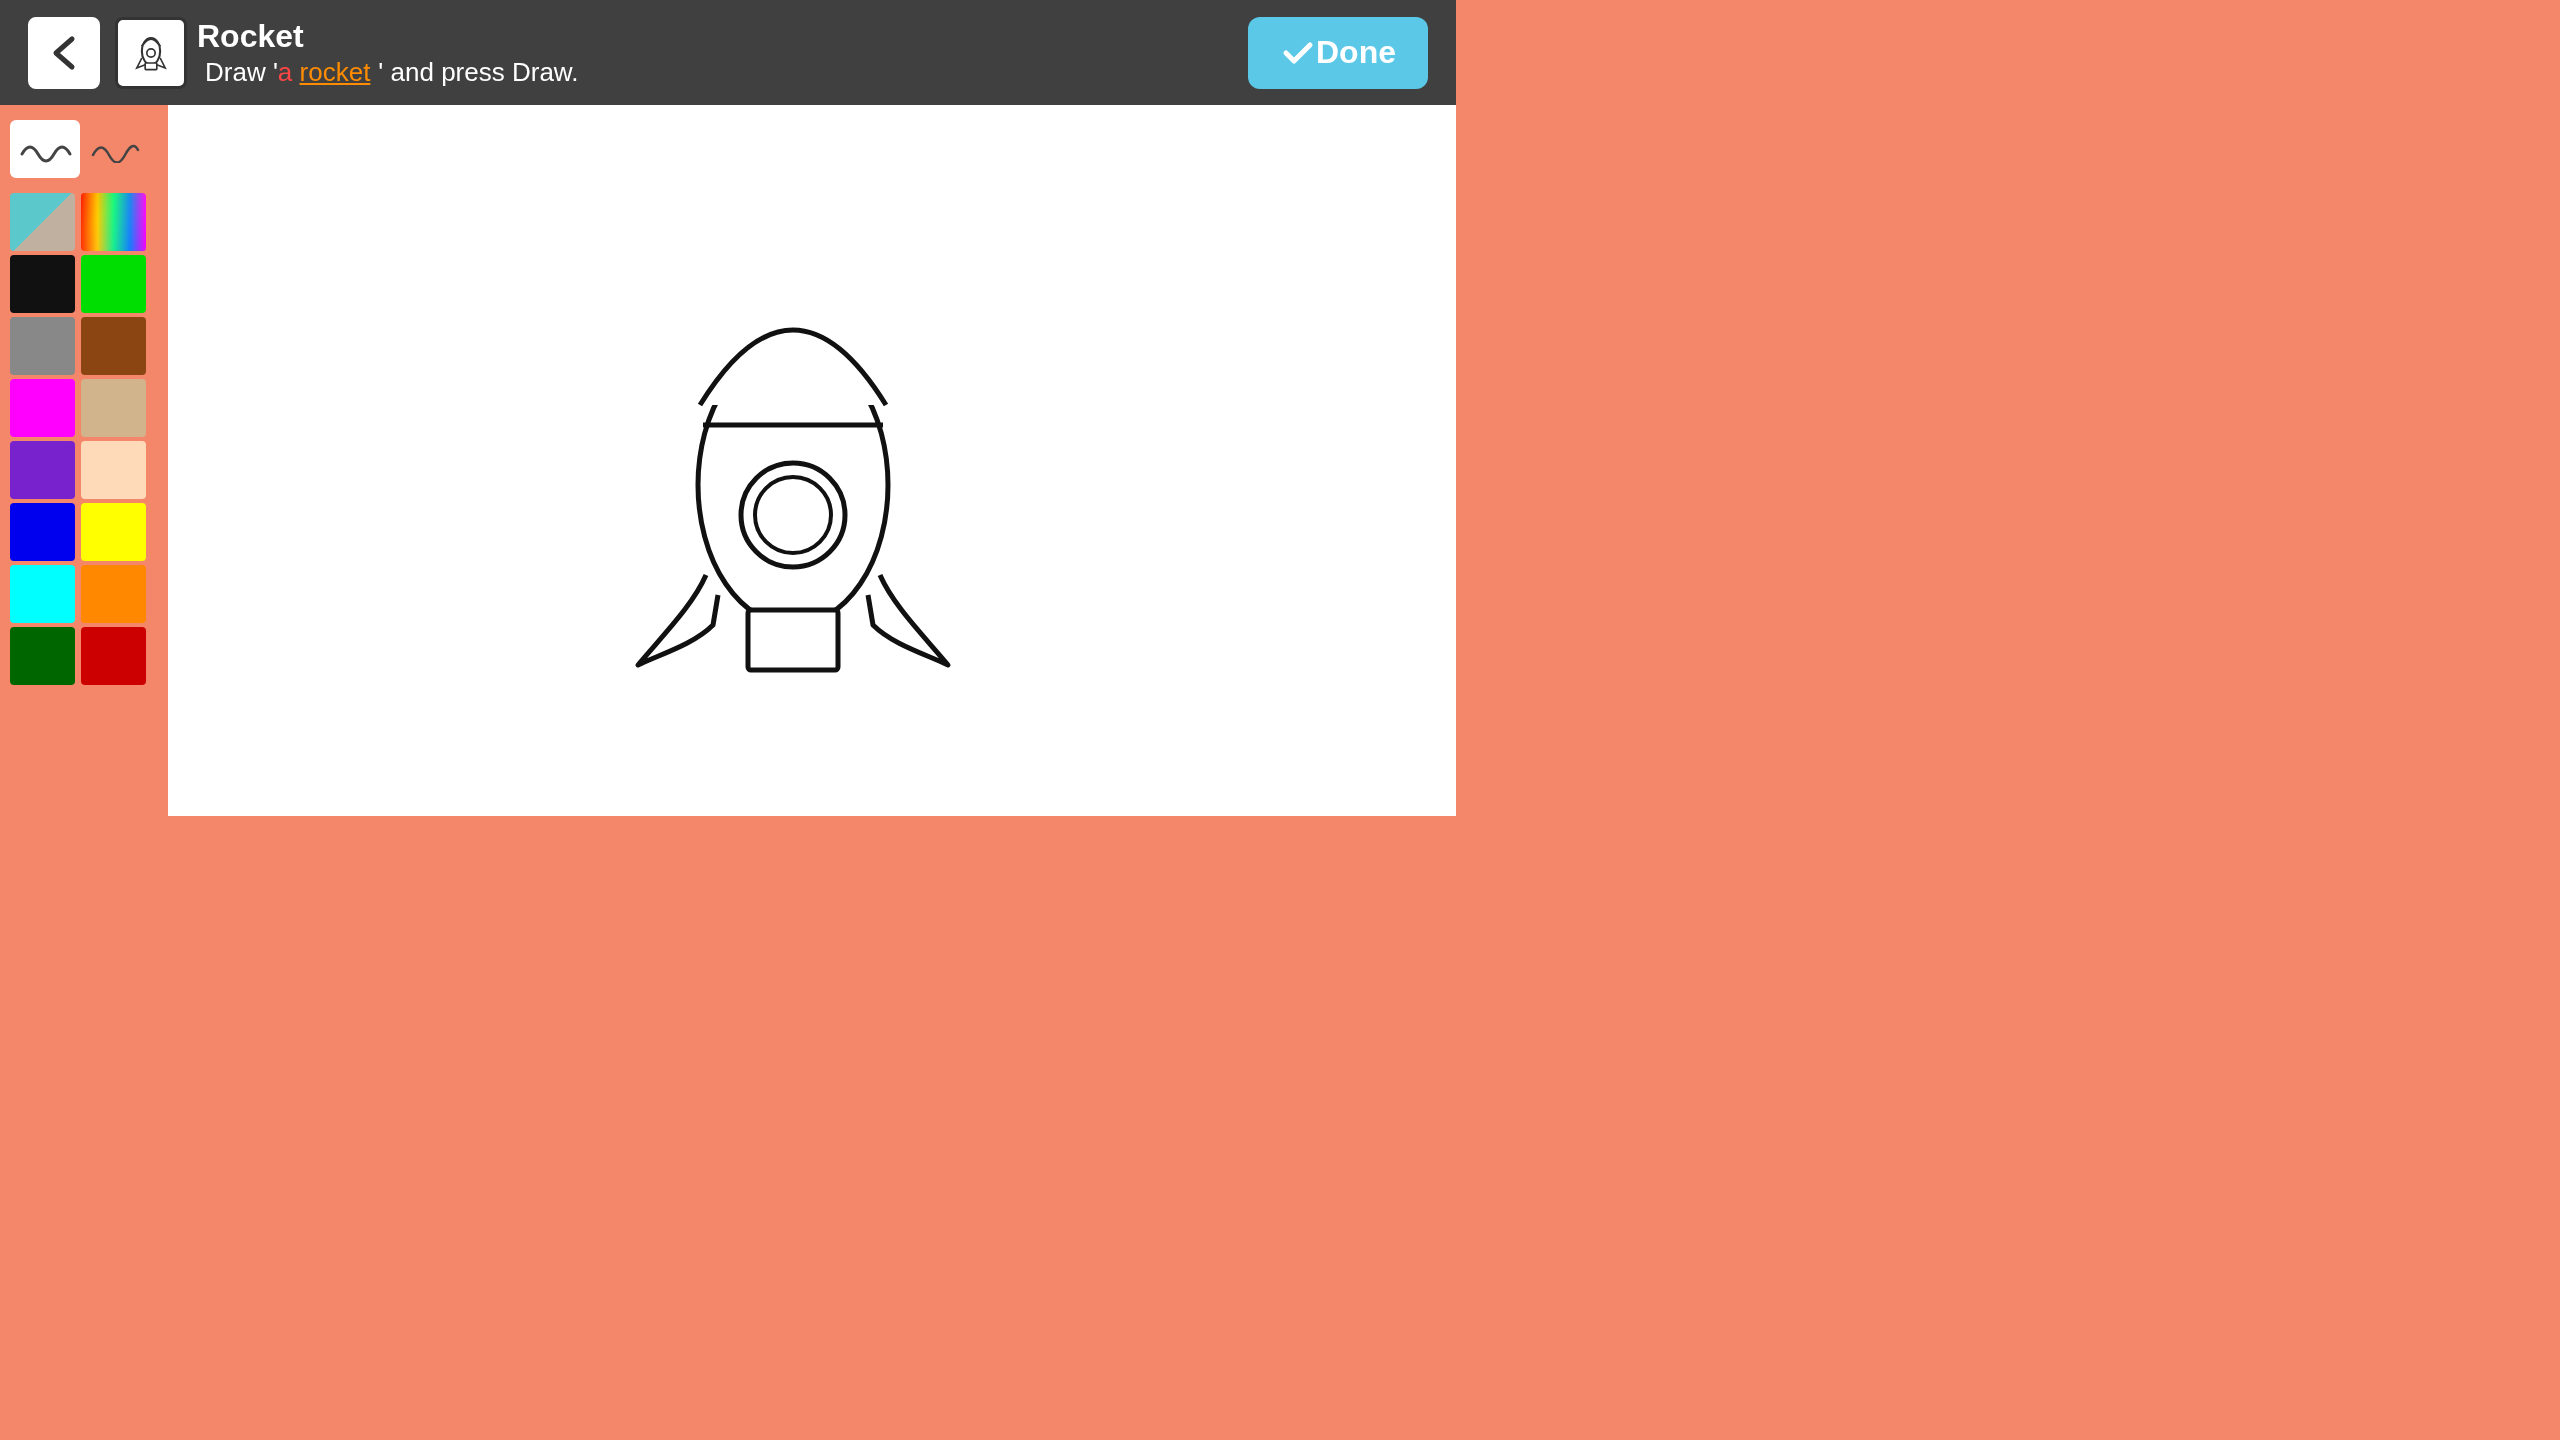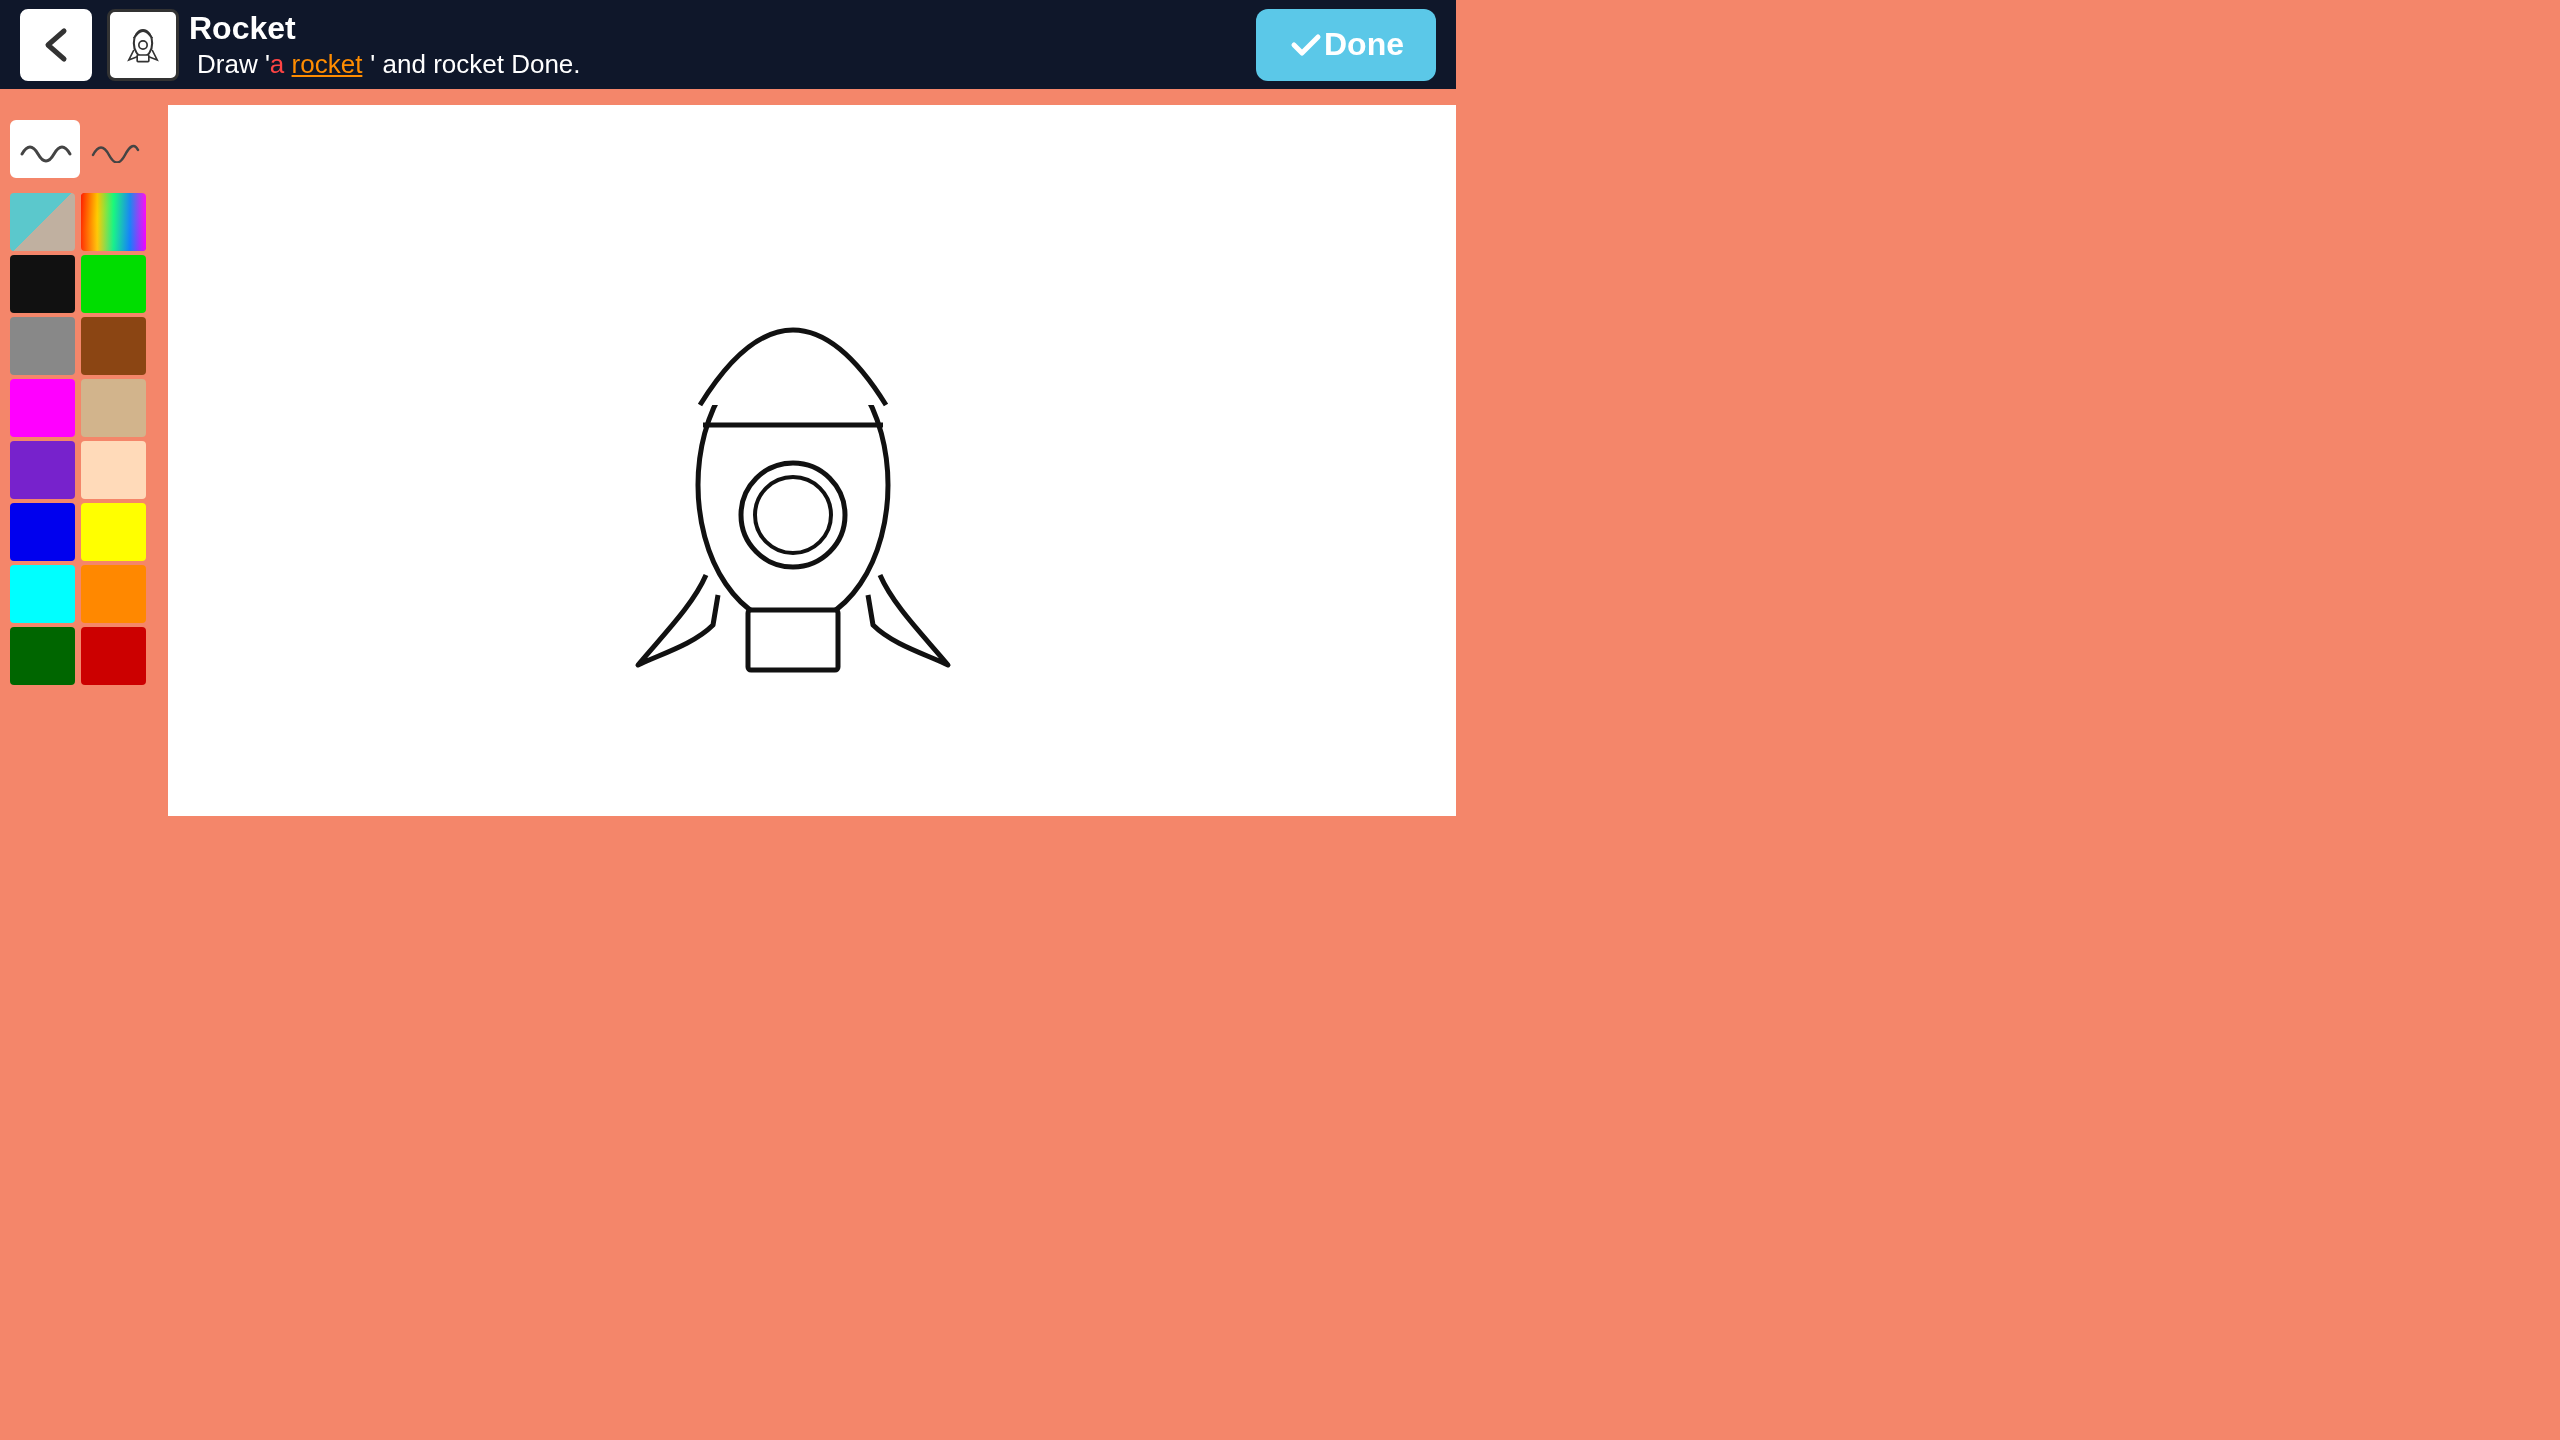--- a/index.html
+++ b/index.html
@@ -9,25 +9,25 @@
       background: #F4866A;
       font-family: 'Comic Sans MS', cursive, sans-serif;
       overflow: hidden;
       position: relative;
     }
 
     
     #header {
       position: absolute;
       top: 0; left: 0; right: 0;
-      height: 89px;
-      background: #0f172a;
-      display: flex;
-      align-items: center;
-      padding: 0 20px;
+      height: 105px;
+      background: #404040;
+      display: flex;
+      align-items: center;
+      padding: 0 28px;
       gap: 15px;
     }
 
     #back-button {
       width: 72px;
       height: 72px;
       background: white;
       border-radius: 8px;
       border: 3px solid white;
       display: flex;
@@ -216,21 +216,21 @@
 
         <path d="M36 36 L42 48 L32 44" stroke="#333" stroke-width="2" fill="white"></path>
 
         <rect x="18" y="42" width="14" height="8" rx="1" stroke="#333" stroke-width="2" fill="white"></rect>
       </svg>
     </div>
 
     <div id="title-text-area">
       <span id="title-label">Rocket</span>
       <span id="instruction-text">
-        <span class="text-normal">Draw '</span><span class="text-red">a </span><span class="text-orange" style="text-decoration: underline;">rocket</span><span class="text-normal">' and rocket Done.</span>
+        <span class="text-normal">Draw '</span><span class="text-red">a </span><span class="text-orange" style="text-decoration: underline;">rocket</span><span class="text-normal">' and press Draw.</span>
       </span>
     </div>
   </div>
 
   <div id="done-button">
     <svg viewBox="0 0 36 36" fill="none" xmlns="http://www.w3.org/2000/svg">
       <polyline points="6,18 14,26 30,10" stroke="white" stroke-width="5" stroke-linecap="round" stroke-linejoin="round"></polyline>
     </svg>
     <span id="done-label">Done</span>
   </div>

